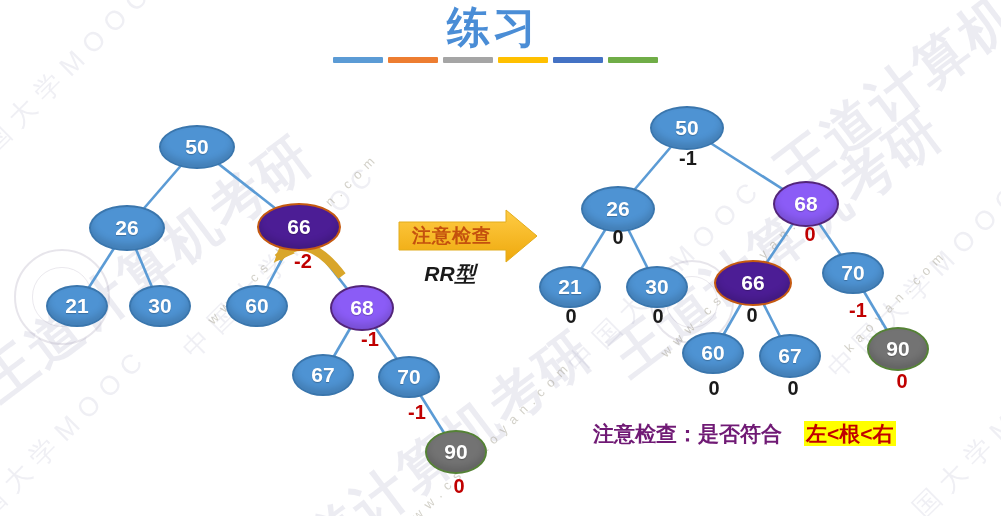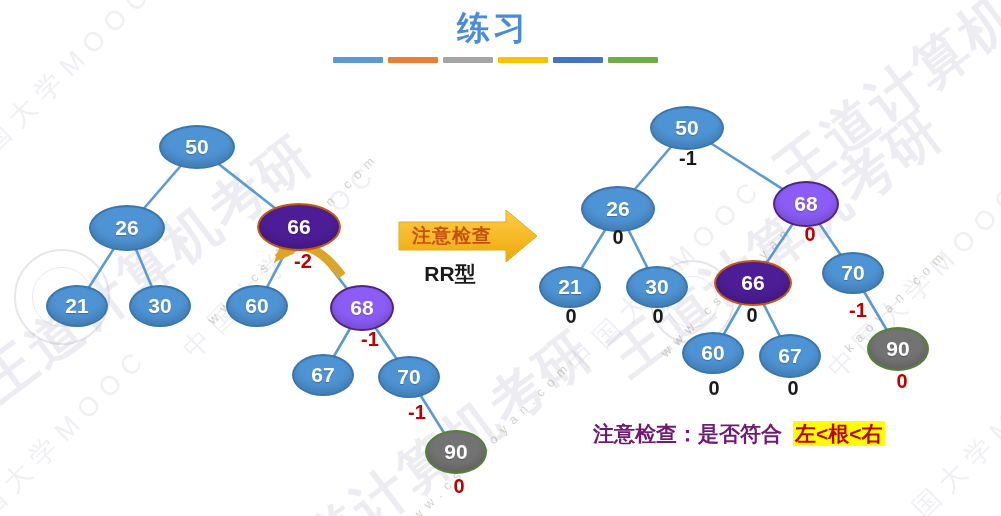--- a/index.html
+++ b/index.html
@@ -12,21 +12,21 @@
         transform-origin:left bottom; }
   .wm.mooc  { font-size:27px; letter-spacing:9px; color:rgba(125,125,165,0.12); transform:rotate(-45deg); }
   .wm.brand { font-size:54px; font-weight:bold; letter-spacing:3px; color:rgba(135,135,175,0.16); transform:rotate(-37deg); }
   .wm.url   { font-size:13px; letter-spacing:7px; color:rgba(145,140,120,0.40); transform:rotate(-45deg); }
   .seal { position:absolute; border:2px solid rgba(160,150,175,0.25); border-radius:50%;
           transform:translate(-50%,-50%); z-index:0; pointer-events:none;
           display:flex; align-items:center; justify-content:center; }
   .seal .inner { width:62%; height:62%; border:1.5px solid rgba(160,150,175,0.22); border-radius:50%; }
   
   .title { position:absolute; left:493px; top:28px; transform:translate(-50%,-50%);
-           font-size:33px; font-weight:bold; letter-spacing:3px; color:#4A8DD6; z-index:4; }
+           font-size:43px; font-weight:bold; letter-spacing:3px; color:#4A8DD6; z-index:4; }
   .bars { position:absolute; left:333px; top:57px; display:flex; gap:5px; z-index:4; }
   .bars span { display:block; width:50px; height:6px; border-radius:1px; }
   
   svg.lines { position:absolute; left:0; top:0; z-index:1; }
   
   .node { position:absolute; transform:translate(-50%,-50%); border-radius:50%;
           display:flex; align-items:center; justify-content:center;
           color:#fff; font-size:21px; font-weight:600; z-index:3;
           text-shadow:0 1px 1px rgba(0,0,0,0.25);
           box-shadow:inset 0 -5px 7px rgba(0,0,0,0.14); }
@@ -35,25 +35,25 @@
   .node.purple { background:#8b5cf6; border:2px solid #53257A; }
   .node.green  { background:#737373; border:2px solid #548235; }
   
   .bf { position:absolute; transform:translate(-50%,-50%); font-size:20px; font-weight:bold; z-index:4; }
   .bf.red   { color:#C00000; }
   .bf.black { color:#1A1A1A; }
   
   .arrow-label { position:absolute; left:452px; top:236px; transform:translate(-50%,-50%);
                  font-size:19px; font-weight:bold; color:#C4510E; letter-spacing:1px; z-index:4; }
   .type-label  { position:absolute; left:450px; top:274px; transform:translate(-50%,-50%);
-                 font-size:21px; font-weight:bold; color:#1A1A1A; z-index:4; }
+                 font-size:21px; font-weight:bold; color:#1A1A1A; z-index:4;font-style:italic; }
   
   .note { position:absolute; left:593px; top:420px; font-size:21px; font-weight:600; z-index:4; }
   .note .prefix { color:#701a75; }
-  .note .hl { background:#FFFF00; color:#C00000; margin-left:11px; padding:1px 2px; font-weight:bold; }
+  .note .hl { background:#FFFF00; color:#C00000; margin-left:22px; padding:1px 2px; font-weight:bold; }
 </style>
 </head>
 <body>
 
 <div id="slide">
 
   <div class="wm mooc" style="left:-25px; top:150px;">中国大学MOOC</div>
   <div class="wm mooc" style="left:200px; top:330px;">中国大学MOOC</div>
   <div class="wm mooc" style="left:585px; top:345px;">中国大学MOOC</div>
   <div class="wm mooc" style="left:845px; top:350px;">中国大学MOOC</div>

